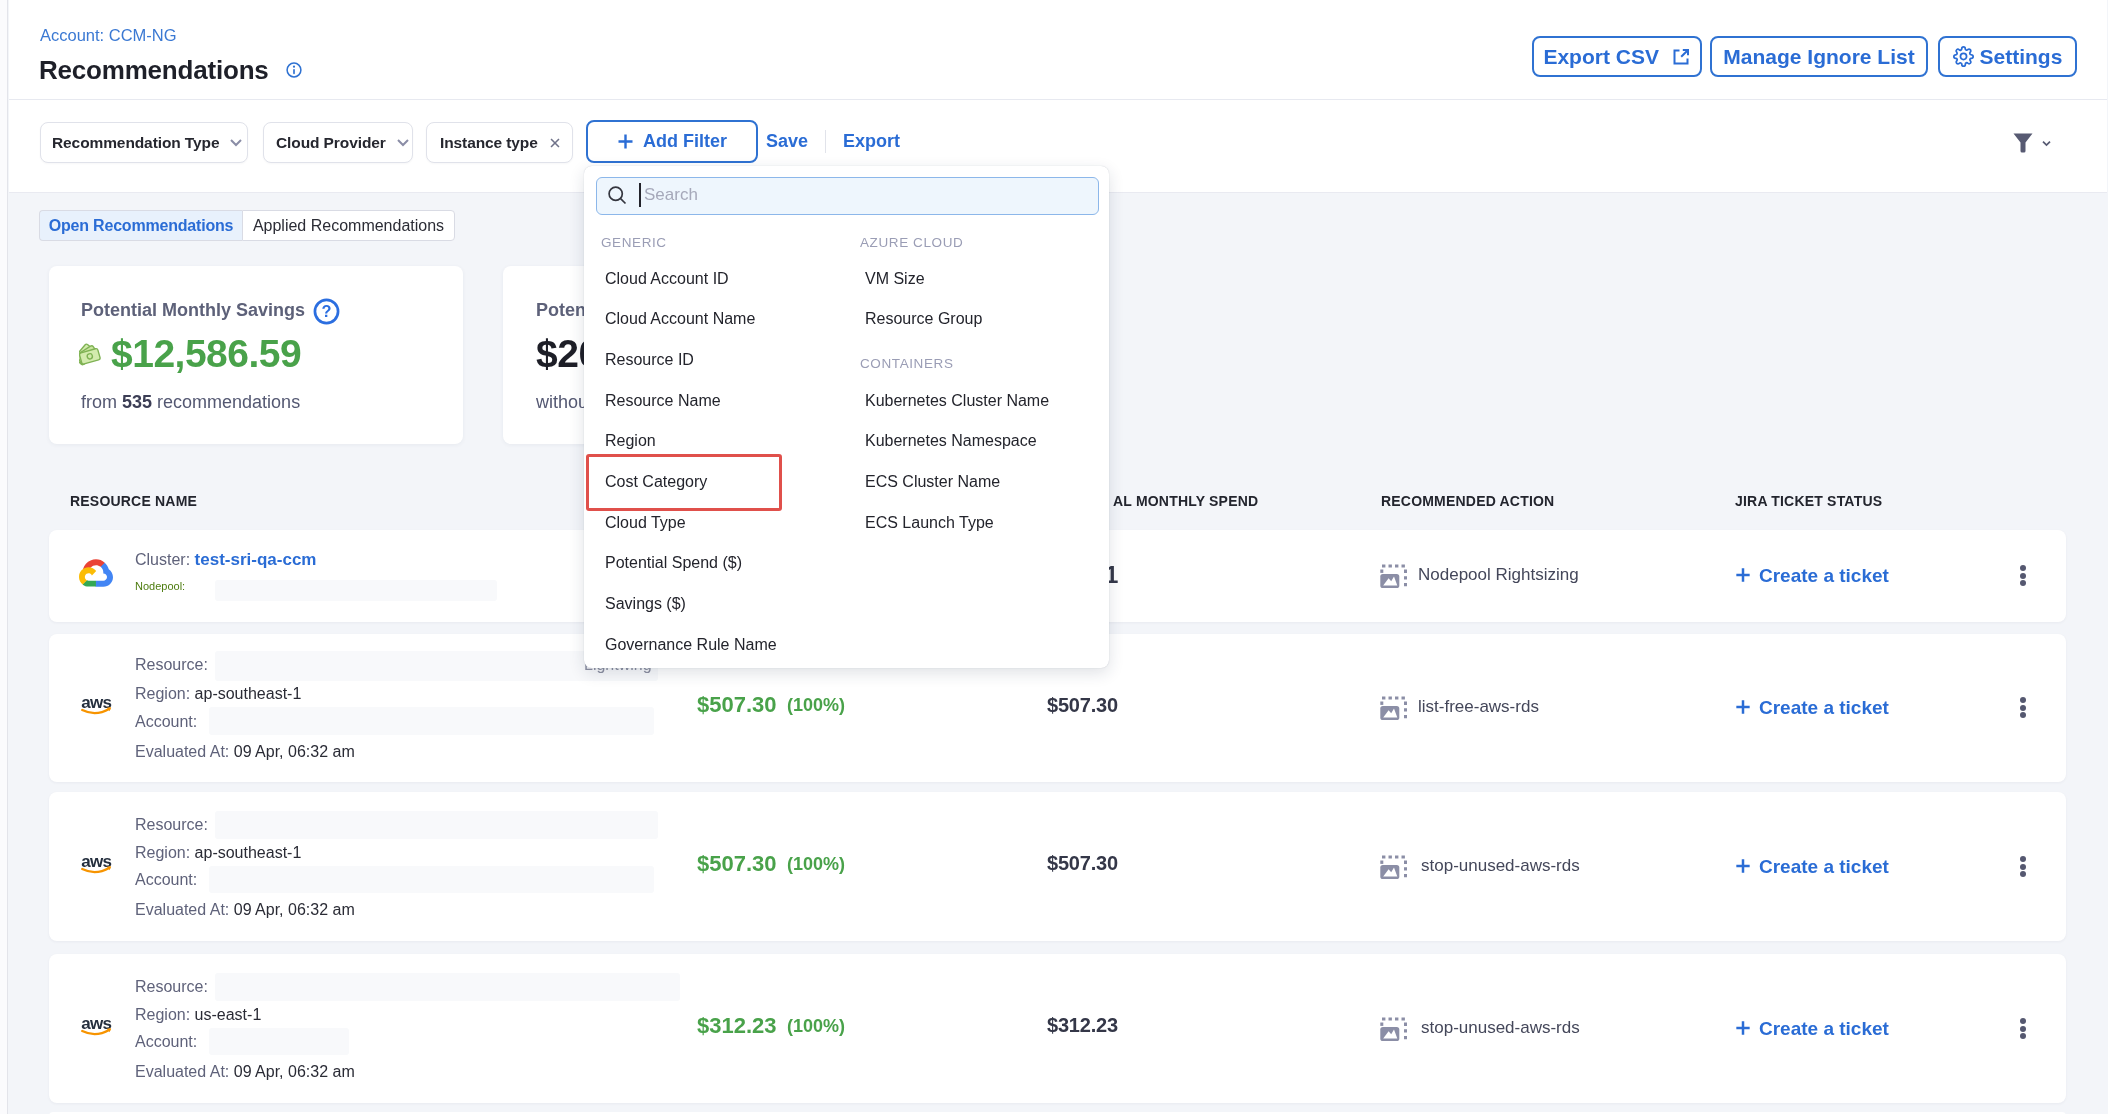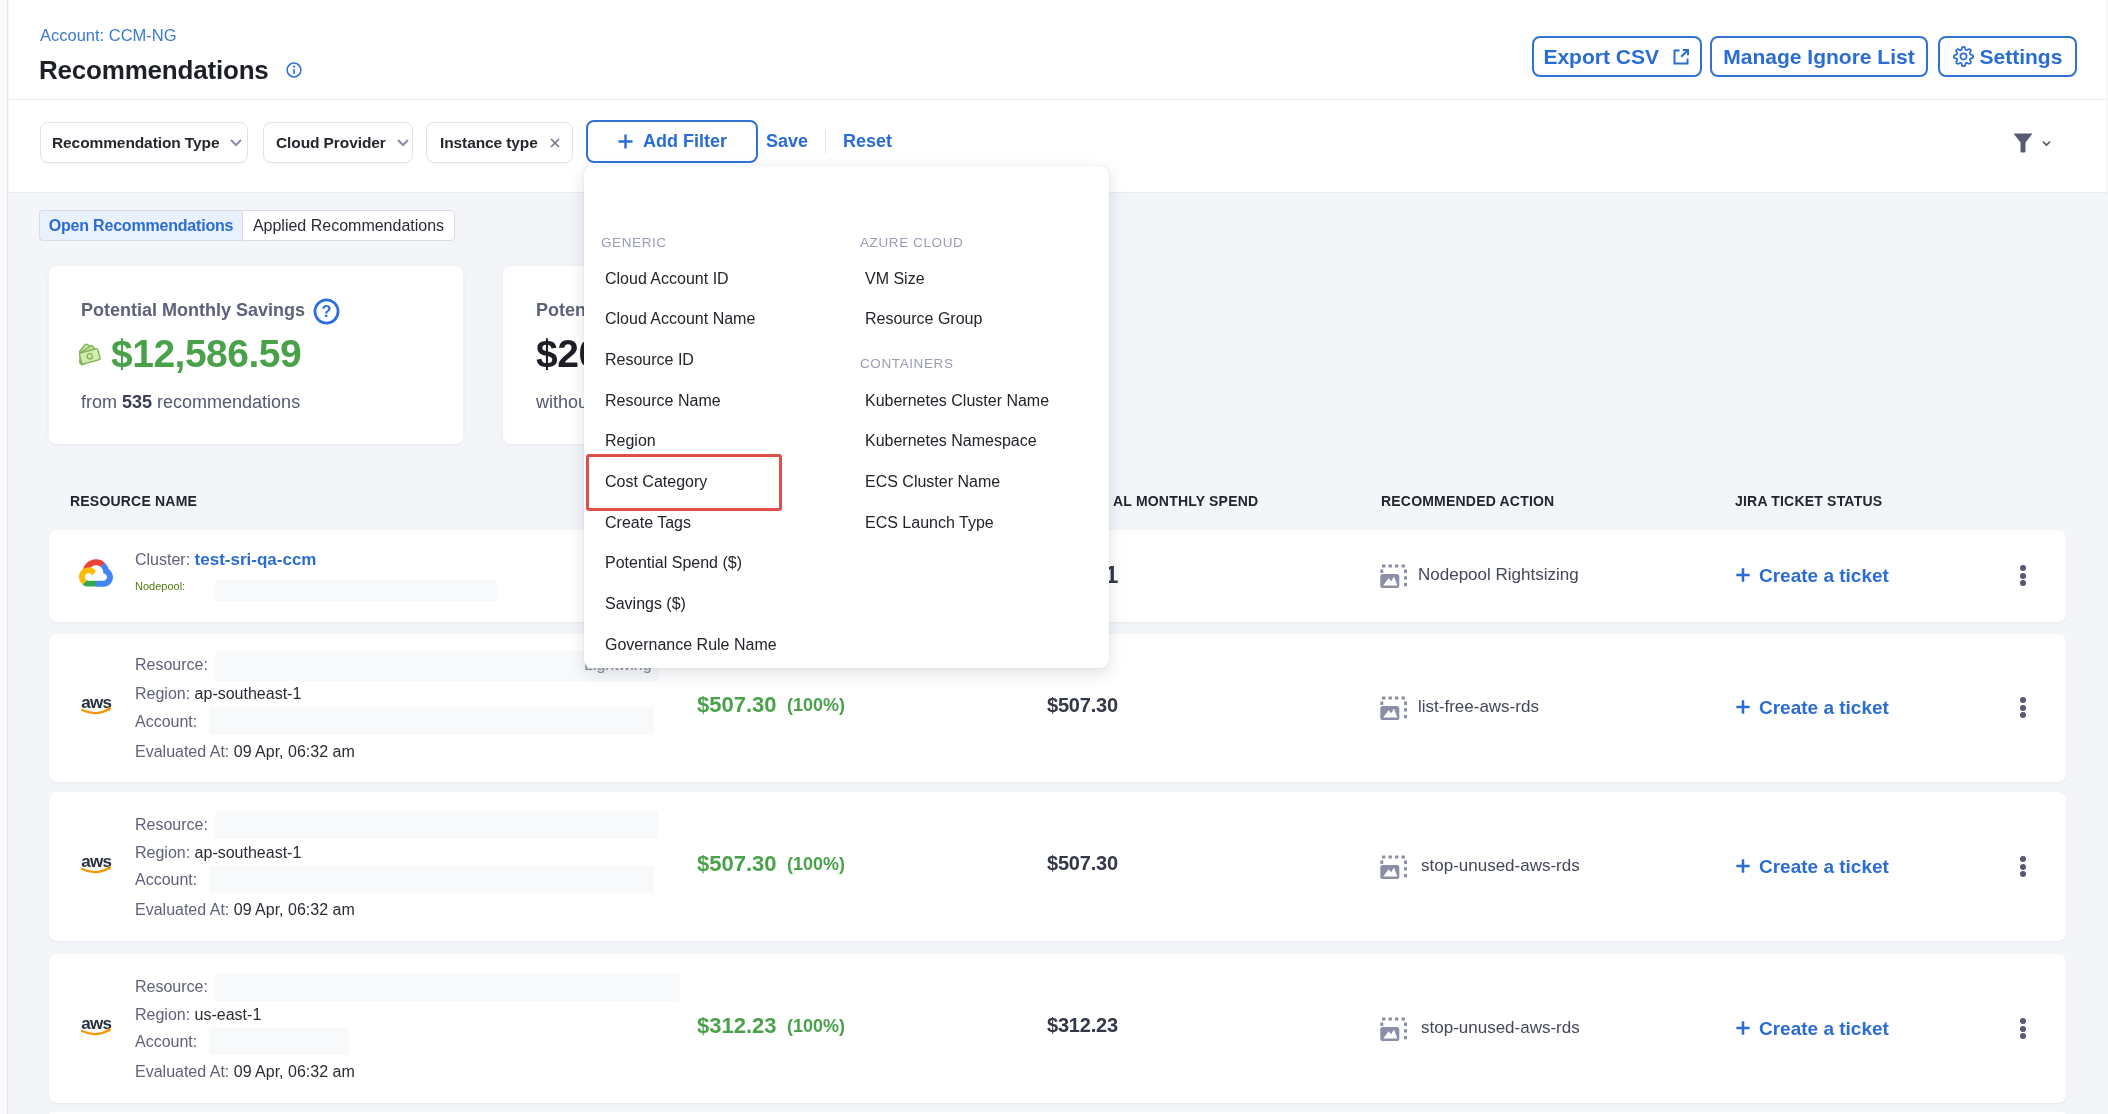--- a/index.html
+++ b/index.html
@@ -92,21 +92,21 @@
         <path d="M2.2 2.2 L10.8 10.8 M10.8 2.2 L2.2 10.8"></path>
       </svg>
   </div>
   <div id="addfilter" class="abs">
     <svg style="margin-right:9px;" width="17" height="17" viewBox="0 0 17 17" fill="none" stroke="#2a6cd5" stroke-width="2.4">
         <path d="M8.5 1.5 V15.5 M1.5 8.5 H15.5"></path>
       </svg>Add Filter
   </div>
   <div class="flink abs" style="left:757px;">Save</div>
   <div id="fdivider" class="abs"></div>
-  <div class="flink abs" style="left:834px;">Reset</div>
+  <div class="flink abs" style="left:834px;">Export</div>
   <svg class="abs" style="left:2003px; top:32px;" width="22" height="22" viewBox="0 0 22 22">
       <path d="M1.5 1.5 H20.5 L13.5 10.5 V19 Q13.5 20.5 12 20.5 H10 Q8.5 20.5 8.5 19 V10.5 Z" fill="#575a72"></path>
     </svg>
   <svg class="abs" style="left:2032px; top:40px;" width="11" height="7" viewBox="0 0 13 9" fill="none" stroke="#575a72" stroke-width="2.2">
       <path d="M2 2 L6.5 6.5 L11 2"></path>
     </svg>
 </div>
 
 <div id="tab1" class="tab abs">Open Recommendations</div>
 <div id="tab2" class="tab abs">Applied Recommendations</div>
@@ -268,28 +268,36 @@
   <div class="dots abs" style="left:1971px; top:64px;">
       <span></span>
       <span></span>
       <span></span>
     </div>
 </div>
 
 <div class="abs" style="left:49px; top:1112px; width:2017px; height:4px; background:#fff; border-radius:8px 8px 0 0;"></div>
 
 <div id="dd" class="abs">
+  <div id="search" class="abs">
+    <svg class="abs" style="left:10px; top:7px;" width="21" height="21" viewBox="0 0 21 21" fill="none" stroke="#34363f" stroke-width="1.7">
+        <circle cx="8.7" cy="8.7" r="6.6"></circle>
+        <path d="M13.6 13.6 L18.5 18.5"></path>
+      </svg>
+    <div class="abs" style="left:42px; top:5px; width:2px; height:24px; background:#23242b;"></div>
+    <div class="abs" style="left:47px; top:7px; font-size:17px; color:#a6a9ba;">Search</div>
+  </div>
   <div class="ddhead abs" style="left:17px; top:69px;">GENERIC</div>
   <div class="dditem abs" style="left:21px; top:104px;">Cloud Account ID</div>
   <div class="dditem abs" style="left:21px; top:144px;">Cloud Account Name</div>
   <div class="dditem abs" style="left:21px; top:185px;">Resource ID</div>
   <div class="dditem abs" style="left:21px; top:226px;">Resource Name</div>
   <div class="dditem abs" style="left:21px; top:266px;">Region</div>
   <div class="dditem abs" style="left:21px; top:307px;">Cost Category</div>
-  <div class="dditem abs" style="left:21px; top:348px;">Create Tags</div>
+  <div class="dditem abs" style="left:21px; top:348px;">Cloud Type</div>
   <div class="dditem abs" style="left:21px; top:388px;">Potential Spend ($)</div>
   <div class="dditem abs" style="left:21px; top:429px;">Savings ($)</div>
   <div class="dditem abs" style="left:21px; top:470px;">Governance Rule Name</div>
   <div class="ddhead abs" style="left:276px; top:69px;">AZURE CLOUD</div>
   <div class="dditem abs" style="left:281px; top:104px;">VM Size</div>
   <div class="dditem abs" style="left:281px; top:144px;">Resource Group</div>
   <div class="ddhead abs" style="left:276px; top:190px;">CONTAINERS</div>
   <div class="dditem abs" style="left:281px; top:226px;">Kubernetes Cluster Name</div>
   <div class="dditem abs" style="left:281px; top:266px;">Kubernetes Namespace</div>
   <div class="dditem abs" style="left:281px; top:307px;">ECS Cluster Name</div>

